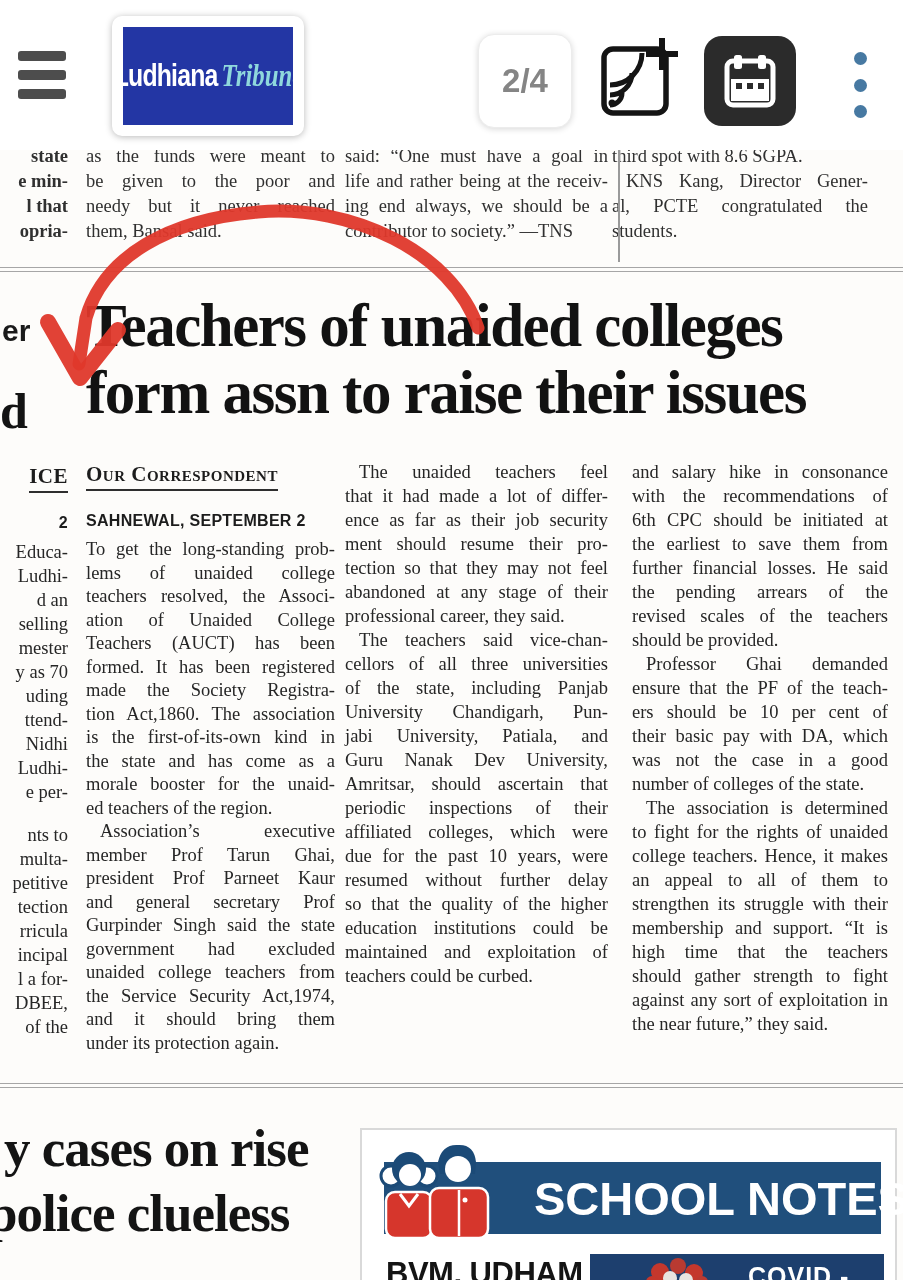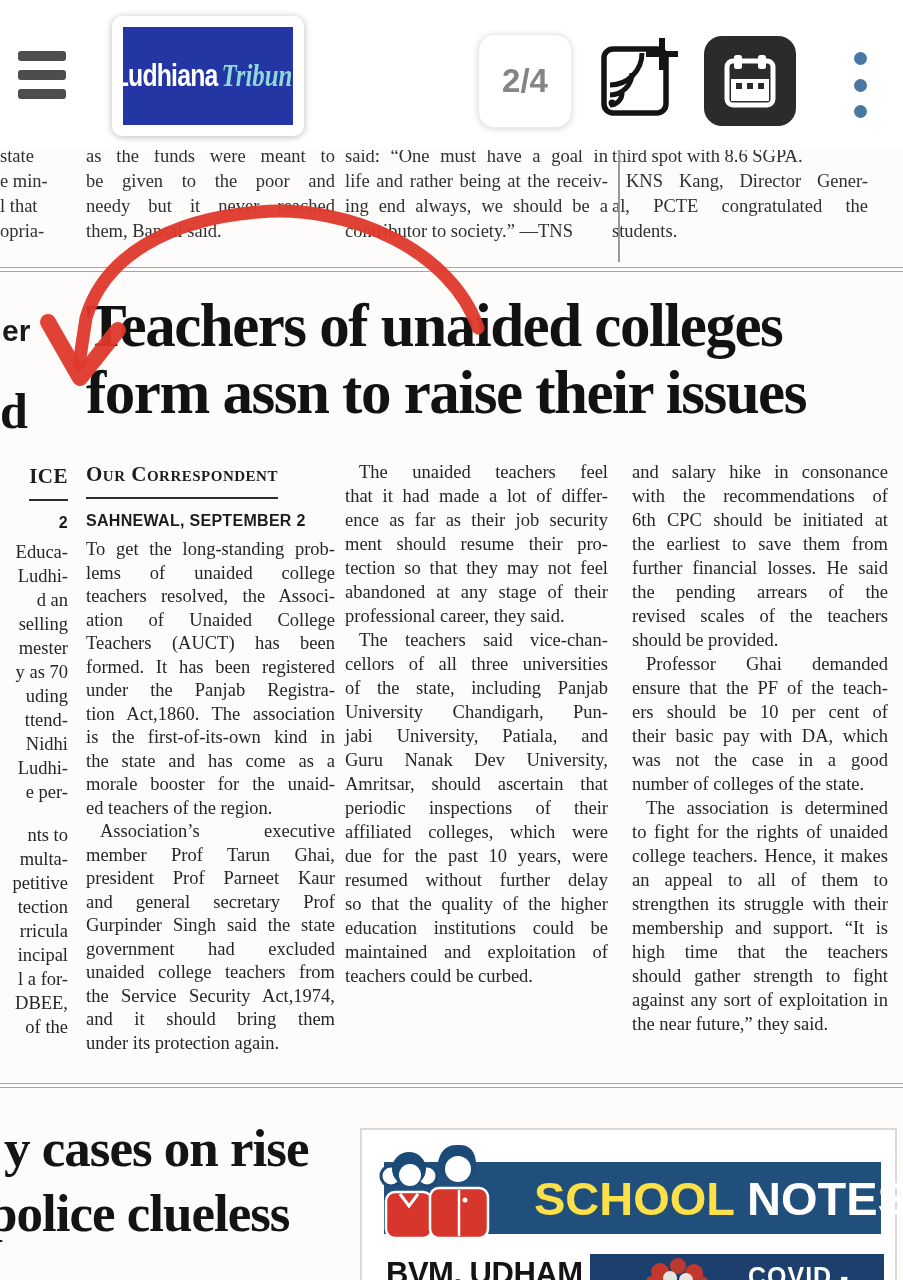--- a/index.html
+++ b/index.html
@@ -31,61 +31,61 @@
 
   
   .paper{position:absolute;left:0;top:150px;width:903px;height:1130px;background:#fdfcfa;
          overflow:hidden;color:#262626;}
   .ln{min-height:1em;}
   .jus .ln{text-align:justify;text-align-last:justify;}
   .jus .ln.nj{text-align-last:left;}
   .ln.in{text-indent:14px;}
 
   .strip-col{position:absolute;top:-6px;font-size:18.5px;line-height:25px;color:#303030;}
-  .sa{left:0;width:68px;text-align:left;}
+  .sa{left:0;width:68px;text-align:right;font-weight:bold;}
   .sb{left:86px;width:249px;}
   .sc{left:345px;width:263px;}
   .sd{left:612px;width:256px;}
   .vrule{position:absolute;left:618px;top:0;width:2px;height:112px;background:#9a9a9a;}
   .hr{position:absolute;left:0;width:903px;height:1px;background:#a6a6a6;}
 
   .hfrag1{position:absolute;left:2px;top:164px;font-family:"Liberation Sans",sans-serif;
           font-weight:700;font-size:30px;color:#1a1a1a;}
   .hfrag2{position:absolute;left:0;top:232px;font-size:50px;font-weight:600;color:#131313;}
   .headline{position:absolute;left:86px;top:142px;width:817px;font-size:61px;line-height:67px;
             font-weight:600;letter-spacing:-1.5px;color:#121212;}
 
   .arrow-svg{position:absolute;left:0;top:50px;z-index:6;pointer-events:none;}
 
   .acol{position:absolute;font-size:18.5px;color:#262626;}
   .c1{left:0;top:312px;width:68px;}
   .c2{left:86px;top:310px;width:249px;}
   .c3{left:345px;top:310px;width:263px;}
   .c4{left:632px;top:310px;width:256px;}
   .byline{position:absolute;top:2px;font-variant:small-caps;font-weight:700;font-size:21px;
-          letter-spacing:.5px;color:#1c1c1c;border-bottom:2px solid #2e2e2e;padding-bottom:10px;
+          letter-spacing:.5px;color:#1c1c1c;border-bottom:2px solid #2e2e2e;padding-bottom:2px;
           display:inline-block;}
   .c1 .byline{right:0;}
   .dateline{position:absolute;top:52px;font-family:"Liberation Sans",sans-serif;font-weight:700;
             font-size:16px;letter-spacing:.3px;color:#1c1c1c;}
   .c1 .dateline{right:0;}
   .body-lines{position:absolute;top:78px;left:0;width:100%;line-height:23.5px;}
   .c1 .body-lines{text-align:right;line-height:24px;}
   .c3 .body-lines,.c4 .body-lines{top:0;line-height:24px;}
 
   .bhead{position:absolute;left:4px;top:966px;font-size:53px;line-height:65px;font-weight:600;
          letter-spacing:-1px;color:#141414;white-space:nowrap;}
   .bhead .l2{margin-left:-16px;display:block;}
 
   .school-card{position:absolute;left:360px;top:978px;width:537px;height:175px;background:#fff;
                border:2px solid #d9d9d9;box-sizing:border-box;}
   .sn-banner{position:absolute;left:22px;top:32px;width:497px;height:72px;background:#204f7c;}
   .sn-title{position:absolute;left:150px;top:9px;font-family:"Liberation Sans",sans-serif;
             font-weight:700;font-size:47px;white-space:nowrap;}
-  .sn-w1{color:#fde047;}
+  .sn-w1{color:#ffffff;}
   .sn-w2{color:#ffffff;margin-left:12px;}
   .kids-svg{position:absolute;left:16px;top:6px;z-index:2;}
   .sn-item{position:absolute;left:24px;top:126px;font-family:"Liberation Sans",sans-serif;
            font-weight:700;font-size:31px;color:#141414;letter-spacing:-.5px;white-space:nowrap;}
   .covid-bar{position:absolute;left:228px;top:124px;width:294px;height:48px;background:#1d3f6e;z-index:3;}
   .covid-text{position:absolute;left:158px;top:8px;color:#fff;font-family:"Liberation Sans",sans-serif;
               font-weight:700;font-size:25px;letter-spacing:1px;}
 </style>
 </head>
 <body>
@@ -216,21 +216,21 @@
     <div class="acol c2">
       <span class="byline">Our Correspondent</span>
       <span class="dateline">SAHNEWAL, SEPTEMBER 2</span>
       <div class="body-lines jus">
           <div class="ln">To get the long-standing prob-</div>
           <div class="ln">lems of unaided college</div>
           <div class="ln">teachers resolved, the Associ-</div>
           <div class="ln">ation of Unaided College</div>
           <div class="ln">Teachers (AUCT) has been</div>
           <div class="ln">formed. It has been registered</div>
-          <div class="ln">under the Panjab Registra-</div>
+          <div class="ln">made the Society Registra-</div>
           <div class="ln">tion Act,1860. The association</div>
           <div class="ln">is the first-of-its-own kind in</div>
           <div class="ln">the state and has come as a</div>
           <div class="ln">morale booster for the unaid-</div>
           <div class="ln nj">ed teachers of the region.</div>
           <div class="ln in">Association’s executive</div>
           <div class="ln">member Prof Tarun Ghai,</div>
           <div class="ln">president Prof Parneet Kaur</div>
           <div class="ln">and general secretary Prof</div>
           <div class="ln">Gurpinder Singh said the state</div>

